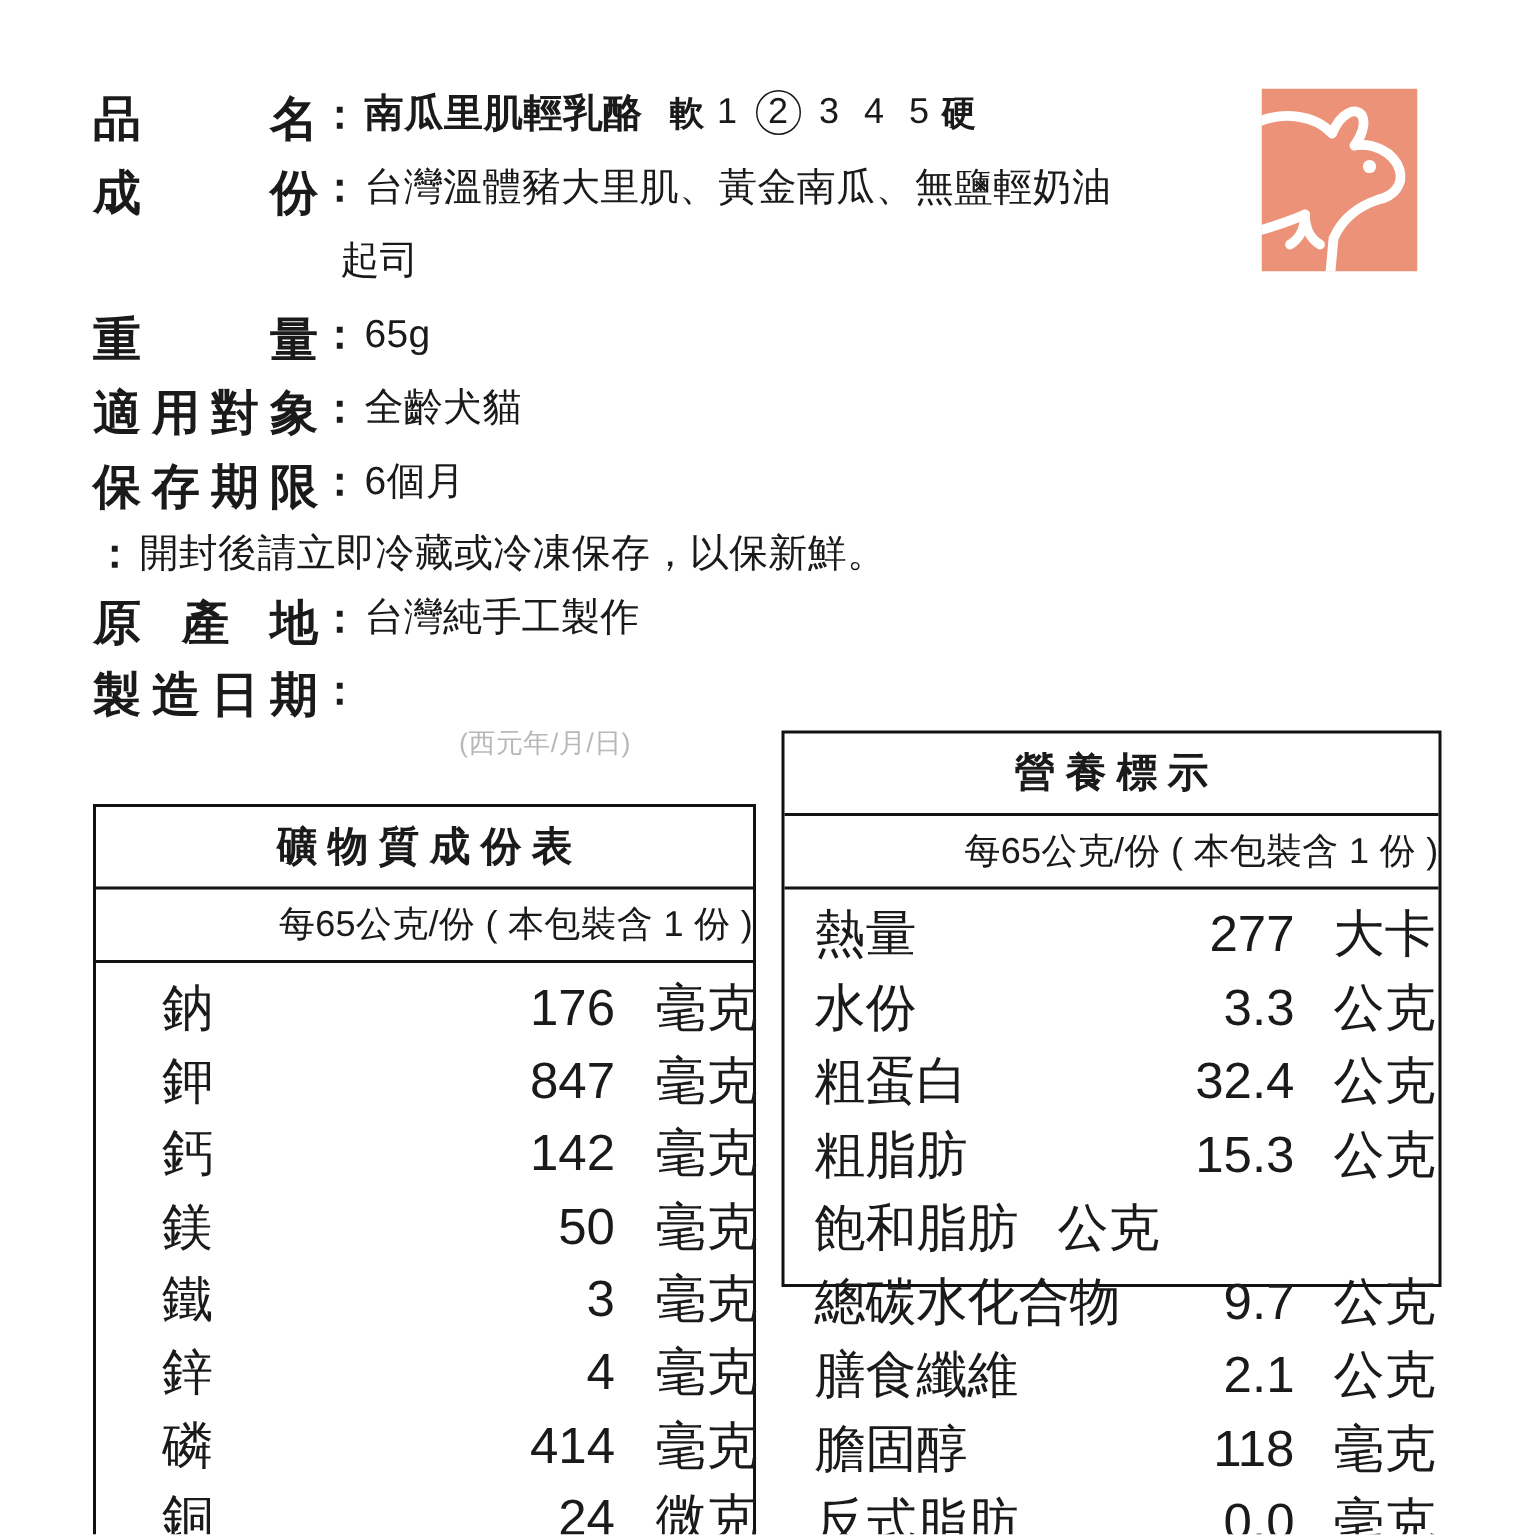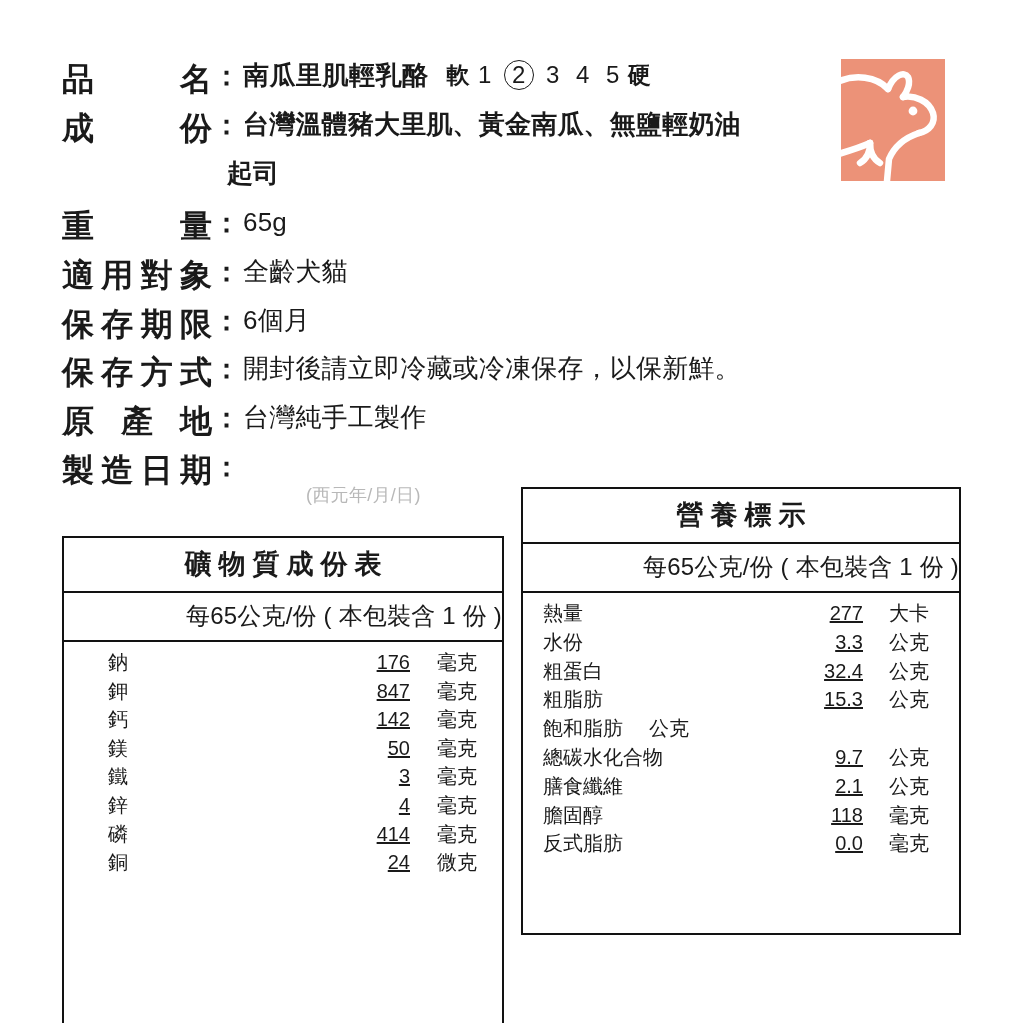--- a/index.html
+++ b/index.html
@@ -51,21 +51,21 @@
     font-weight: bold;
     padding: 0 3px 0 1px;
   }
   .info-value {
     flex: 1 1 auto;
     font-size: 26px;
     font-weight: normal;
     letter-spacing: 0.2px;
   }
   .info-value-strong {
-    font-weight: bold;
+    font-weight: normal;
   }
   .info-cont {
     display: flex;
   }
   .info-cont .spacer {
     flex: 0 0 165px;
     width: 165px;
   }
   .info-cont .txt {
     font-size: 26px;
@@ -141,21 +141,21 @@
   #mineral-table {
     left: 62px;
     top: 536px;
     width: 442px;
     height: 496px;
   }
   #nutrition-table {
     left: 521px;
     top: 487px;
     width: 440px;
-    height: 448px;
+    height: 371px;
   }
   .tbl-title {
     text-align: center;
     font-size: 27px;
     font-weight: bold;
     letter-spacing: 7px;
     padding: 8px 0 9px 0;
     text-indent: 7px;
     border-bottom: 2.5px solid #121212;
   }
@@ -166,35 +166,34 @@
     padding: 7px 0 8px 0;
     border-bottom: 2.5px solid #121212;
     letter-spacing: 0.2px;
   }
   .tbl-body {
     padding: 6px 0 6px 0;
   }
   .trow {
     display: flex;
     align-items: flex-end;
-    font-size: 20px;
+    font-size: 34px;
     line-height: 1.43;
   }
   .t-name {
     flex: 0 0 auto;
     padding-left: 44px;
     white-space: nowrap;
   }
   .t-val {
     flex: 1 1 auto;
     text-align: right;
     padding-right: 0;
     font-variant-numeric: tabular-nums;
     white-space: nowrap;
-    text-decoration: underline;
   }
   .t-unit {
     flex: 0 0 92px;
     width: 92px;
     text-align: left;
     padding-left: 27px;
     white-space: nowrap;
     box-sizing: border-box;
   }
   
@@ -251,21 +250,20 @@
       <span class="info-value">全齡犬貓</span>
     </div>
 
     <div class="info-row">
       <span class="info-label">保存期限</span>
       <span class="info-colon">：</span>
       <span class="info-value">6個月</span>
     </div>
 
     <div class="info-row">
-      <span class="info-label">保存方式</span>
       <span class="info-colon">：</span>
       <span class="info-value">開封後請立即冷藏或冷凍保存，以保新鮮。</span>
     </div>
 
     <div class="info-row">
       <span class="info-label">原產地</span>
       <span class="info-colon">：</span>
       <span class="info-value">台灣純手工製作</span>
     </div>
 

